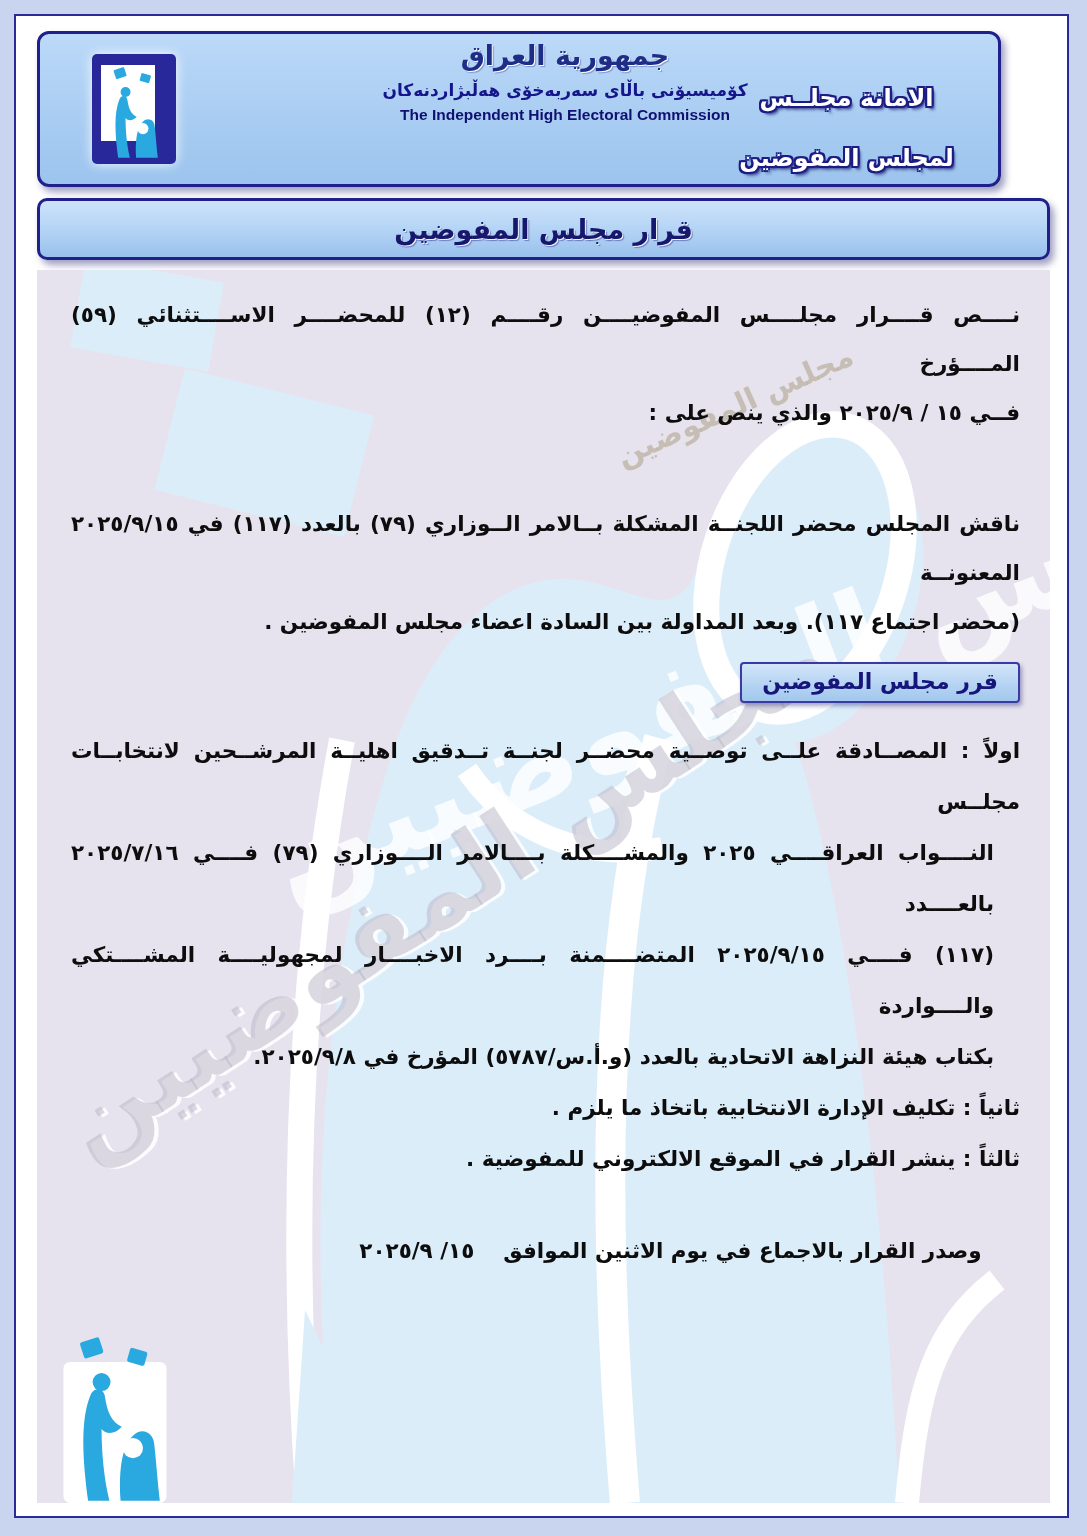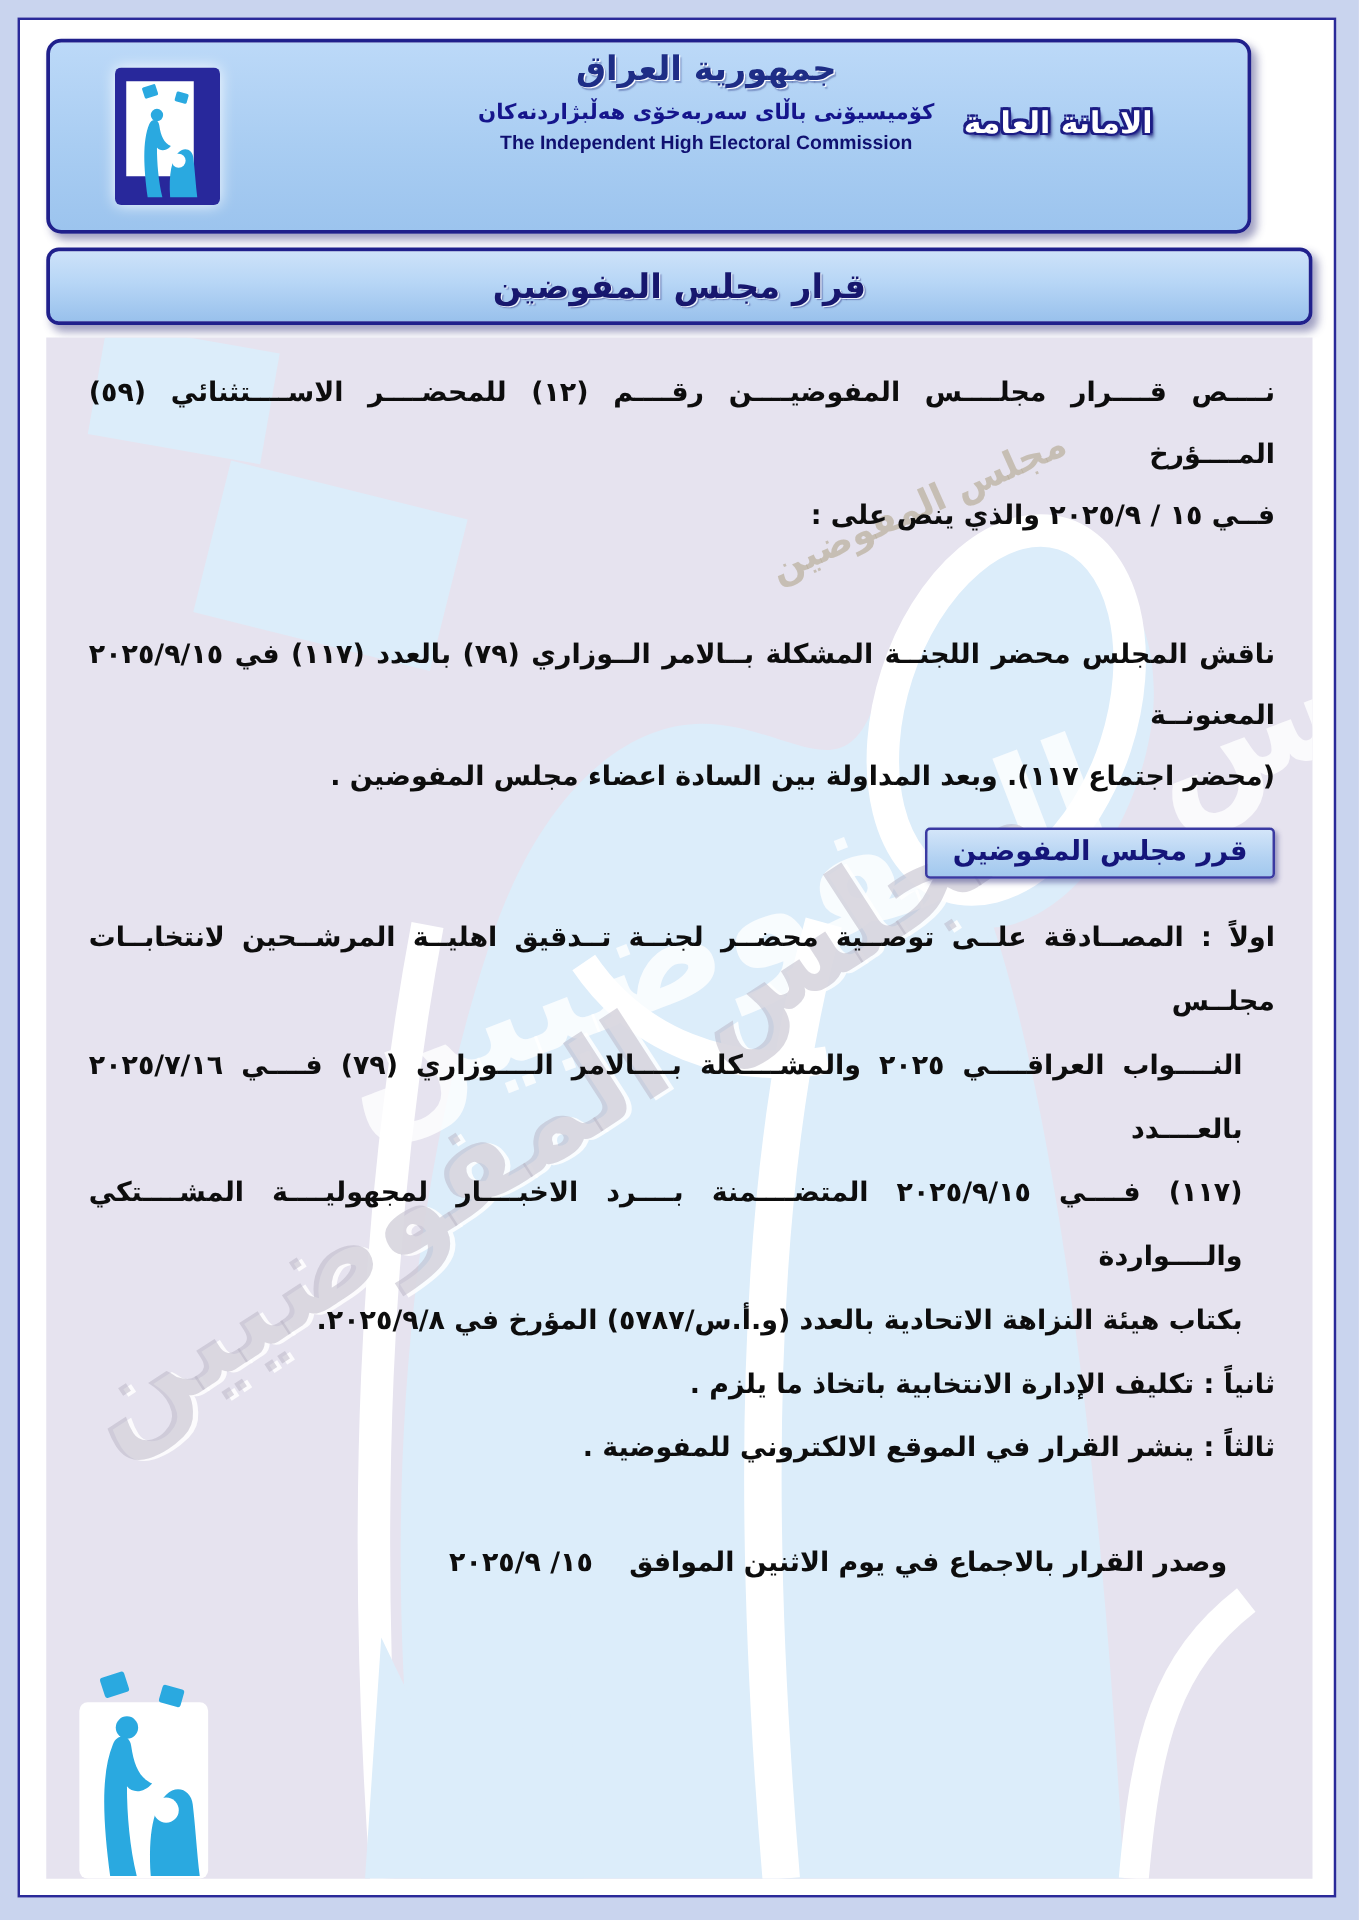--- a/index.html
+++ b/index.html
@@ -103,21 +103,22 @@
         <rect x="9" y="11" width="54" height="76" fill="#ffffff"></rect>
         <use href="#ihec-figures" x="10" y="12" width="62" height="93"></use>
       </svg>
     </div>
     <div class="org-center">
       <div class="cal1">جمهورية العراق</div>
       <div class="ku">كۆميسيۆنى باڵاى سەربەخۆى هەڵبژاردنەكان</div>
       <div class="en">The Independent High Electoral Commission</div>
     </div>
     <div class="secretariat">
-      <div>الامانة العامة</div>
+      <div>الامانة مجلــس</div>
+      <div>لمجلس المفوضين</div>
     </div>
   </div>
 
   <div class="title-bar">
     <span>قرار مجلس المفوضين</span>
   </div>
 
   <div class="body-area">
 
     <svg class="wm-svg" width="1013" height="1233" viewBox="0 0 1013 1233">

